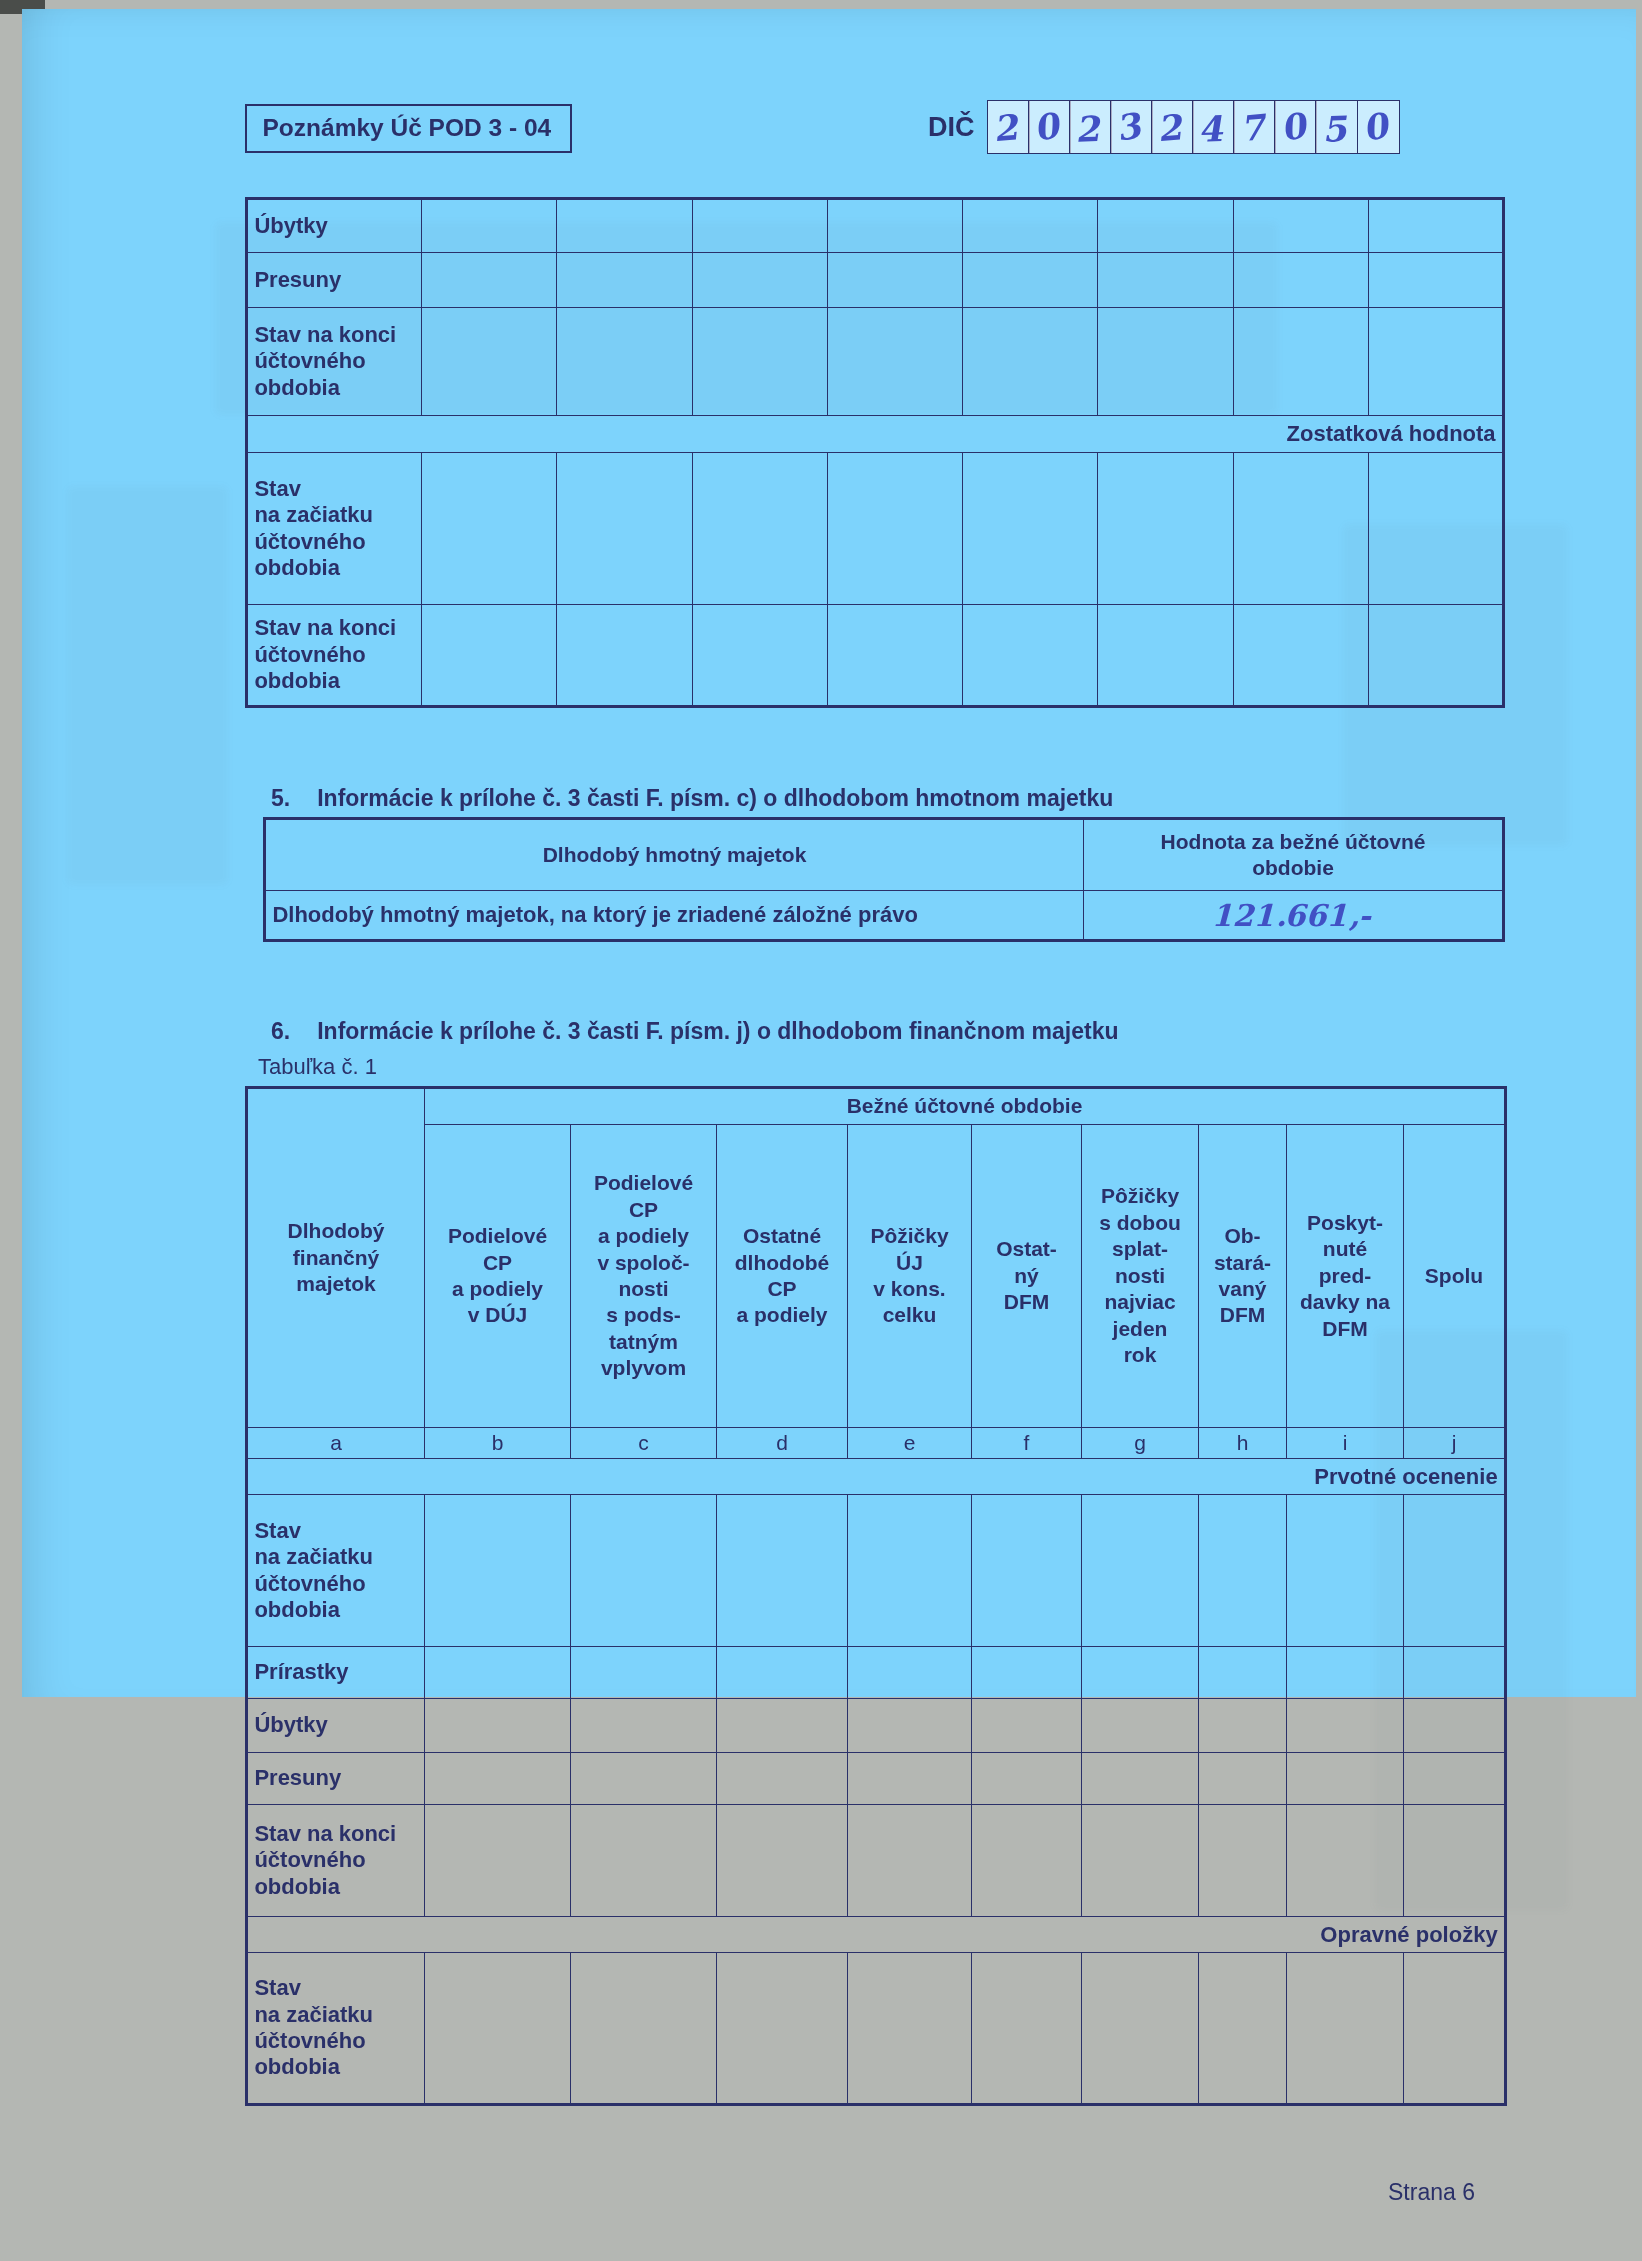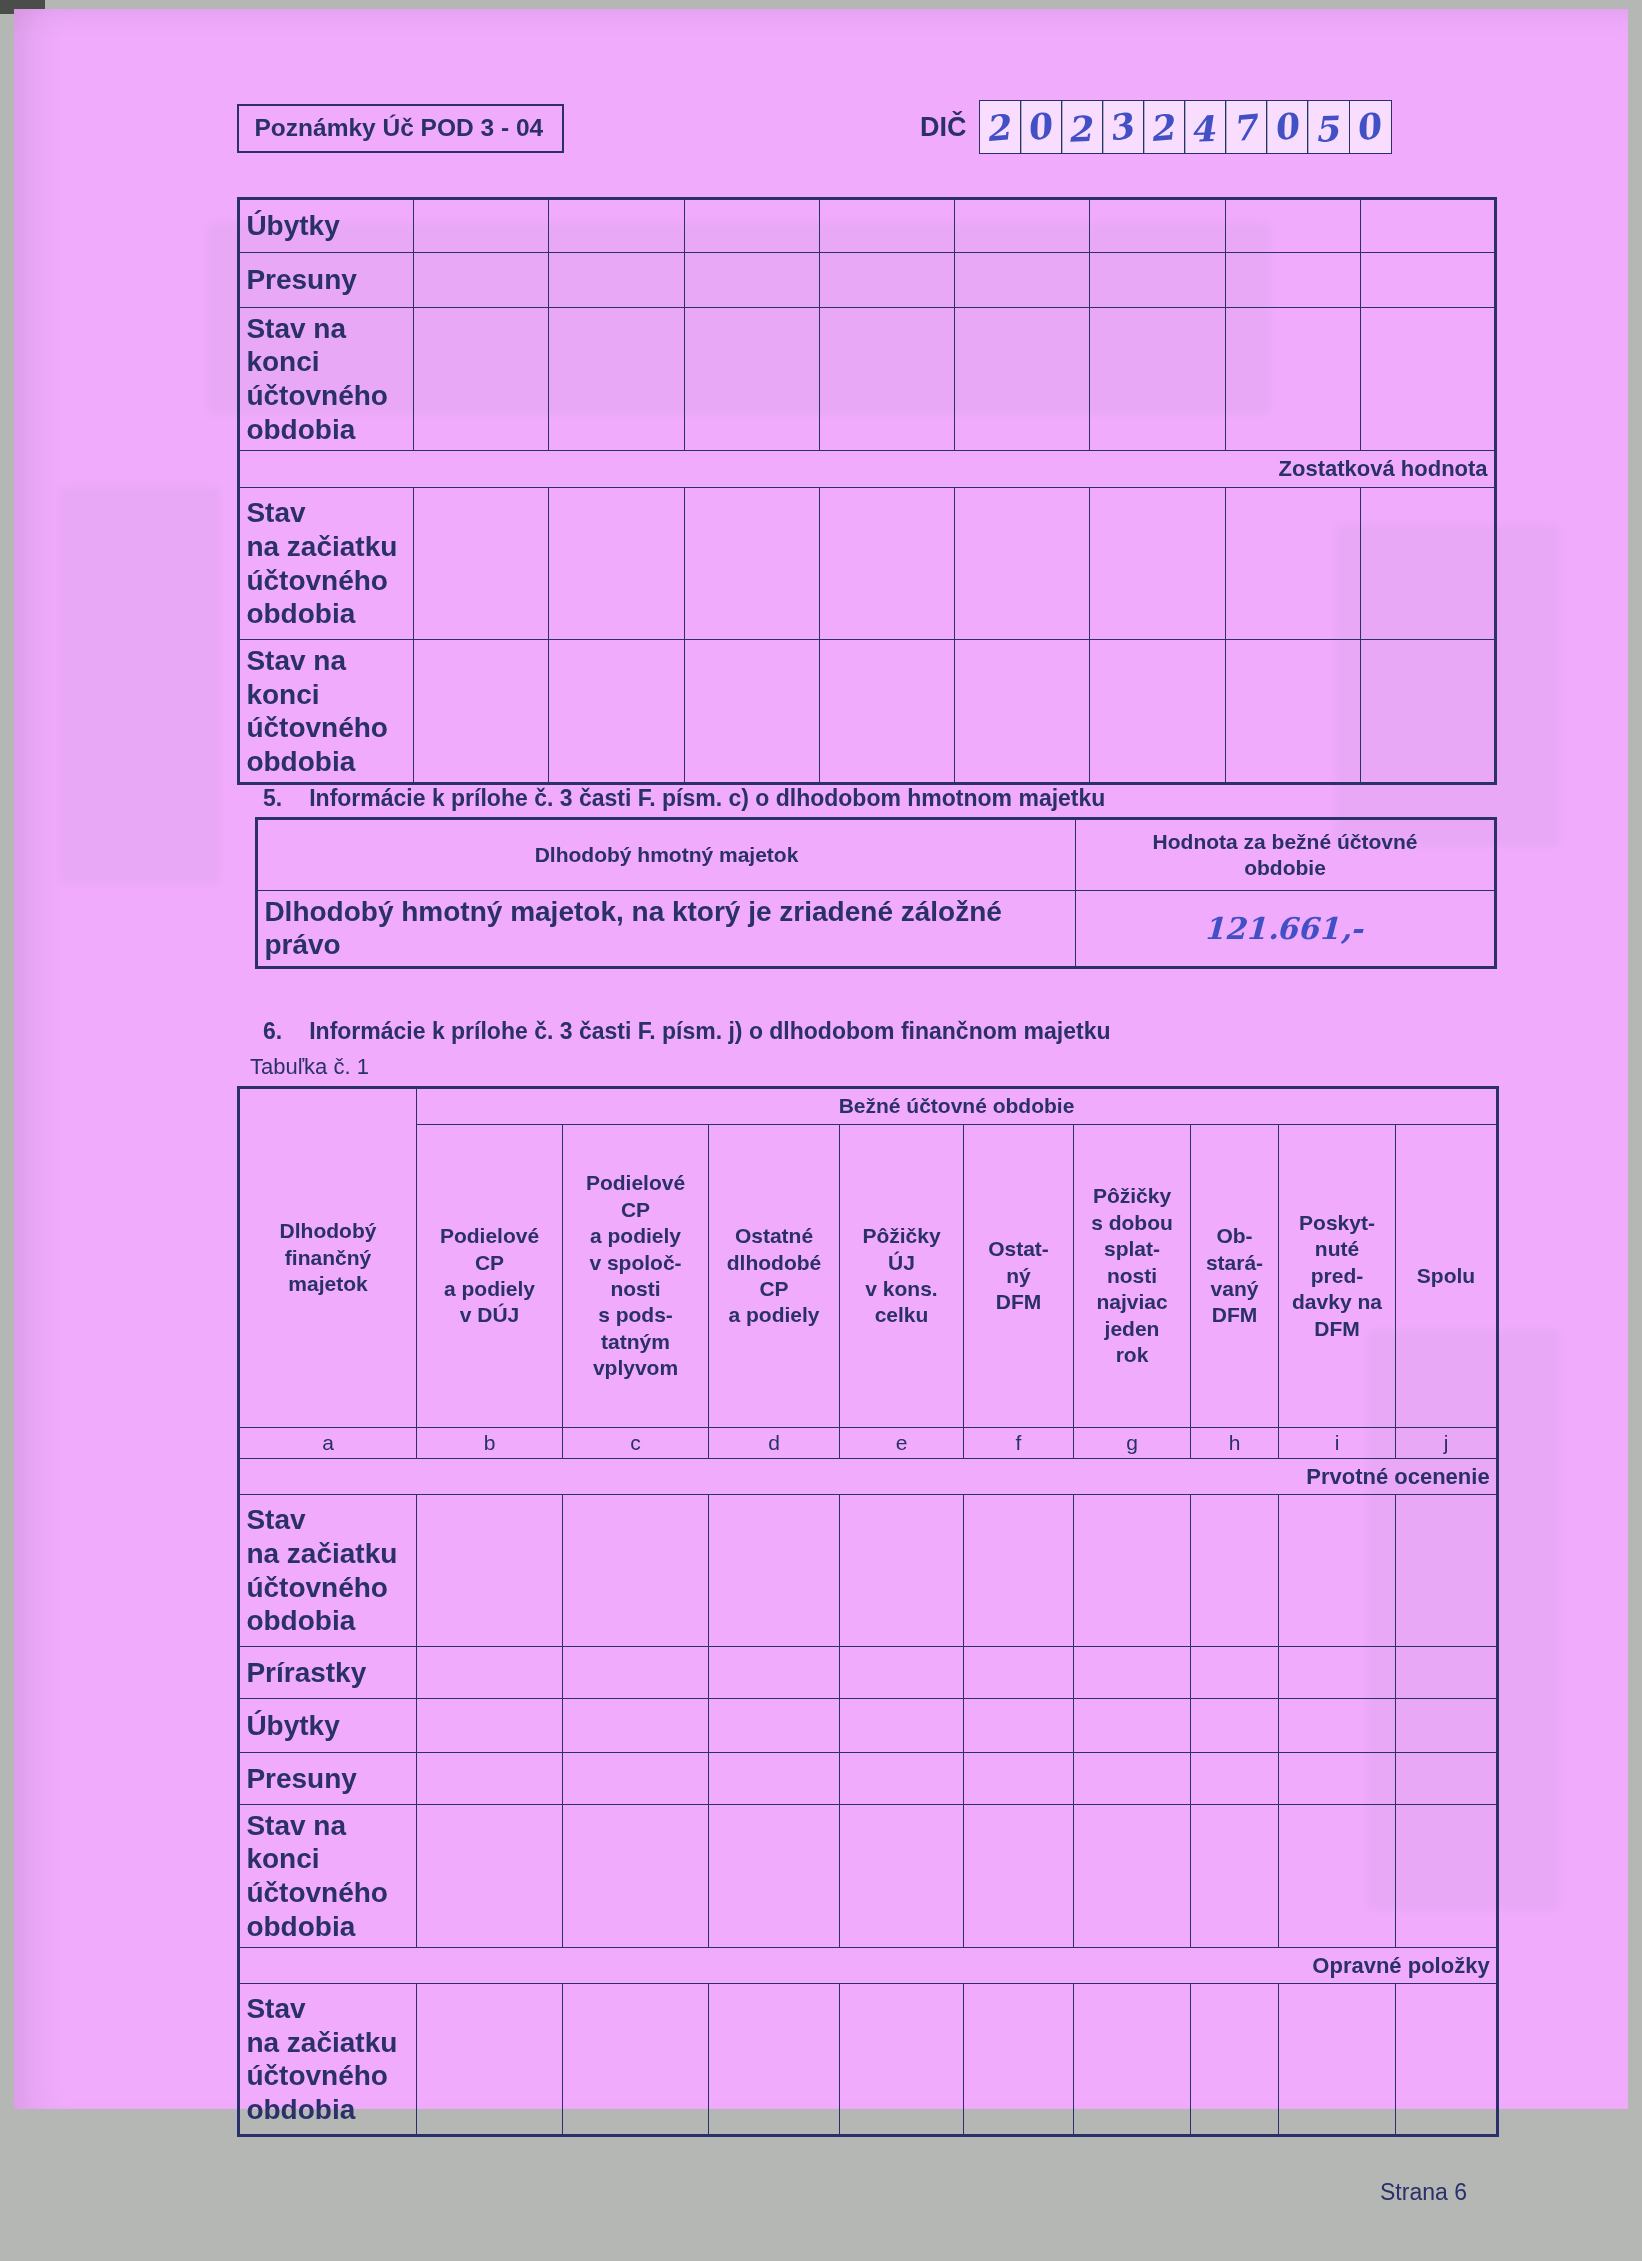--- a/index.html
+++ b/index.html
@@ -6,23 +6,23 @@
   html,body{margin:0;padding:0;}
   body{
     width:1643px;height:2261px;
     background:#b4b7b3;
     font-family:"Liberation Sans",sans-serif;
     color:#2a3069;
     position:relative;
     overflow:hidden;
   }
   .page{
-    position:absolute;left:14px;top:9px;
-    width:1614px;height:2100px;
-    background:#f0abfc;
+    position:absolute;left:22px;top:9px;
+    width:1614px;height:1688px;
+    background:#7dd3fc;
     box-shadow:inset 39px 0 45px -32px rgba(0,0,0,0.12), inset 0 26px 39px -32px rgba(0,0,0,0.10);
   }
   .ghost{
     position:absolute;
     background:rgba(100,105,120,0.045);
     filter:blur(3.2px);
     border-radius:6.4px;
     pointer-events:none;
   }
   
@@ -54,21 +54,21 @@
 
   
   table.t{
     border-collapse:collapse;table-layout:fixed;
     position:absolute;
     background:transparent;
   }
   table.t td{border:1.9px solid #2a3069;overflow:hidden;}
   table.t{border:3.2px solid #2a3069;}
   .lbl{
-    font-weight:bold;font-size:28px;line-height:1.2;
+    font-weight:bold;font-size:22px;line-height:1.2;
     padding:3.9px 3.9px 3.9px 6.4px;
     vertical-align:middle;text-align:left;
     white-space:pre-line;
   }
   .divrow{
     font-weight:bold;font-size:22px;
     padding:3.9px 6.4px;vertical-align:middle;text-align:right;
   }
   .cell{background:transparent;}
   .hdr{

